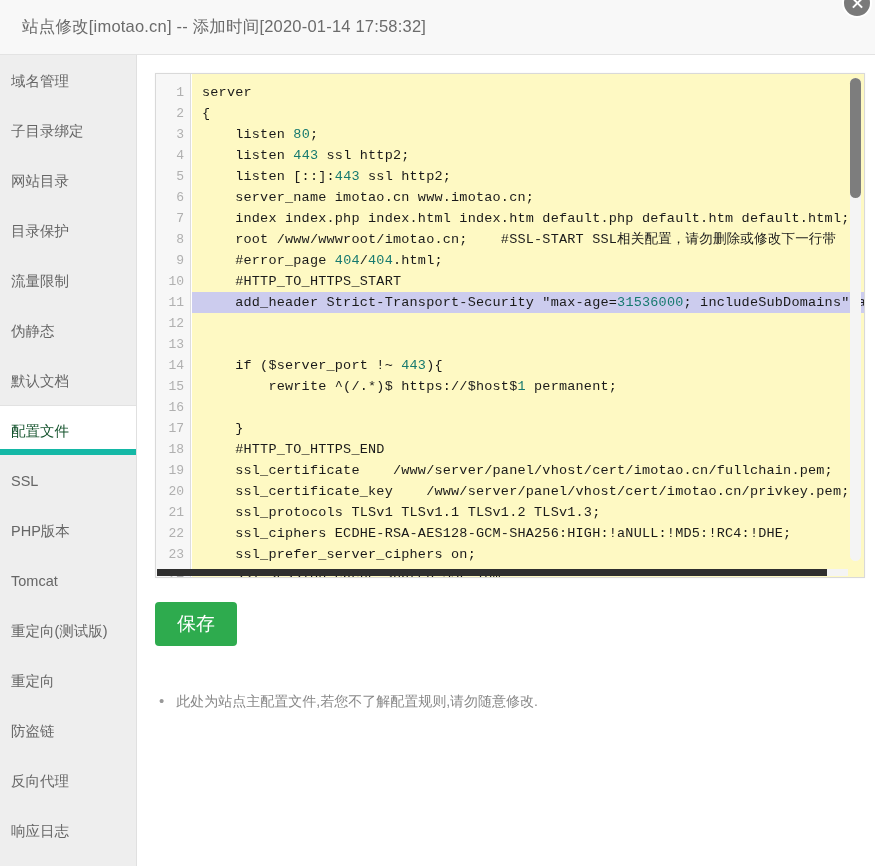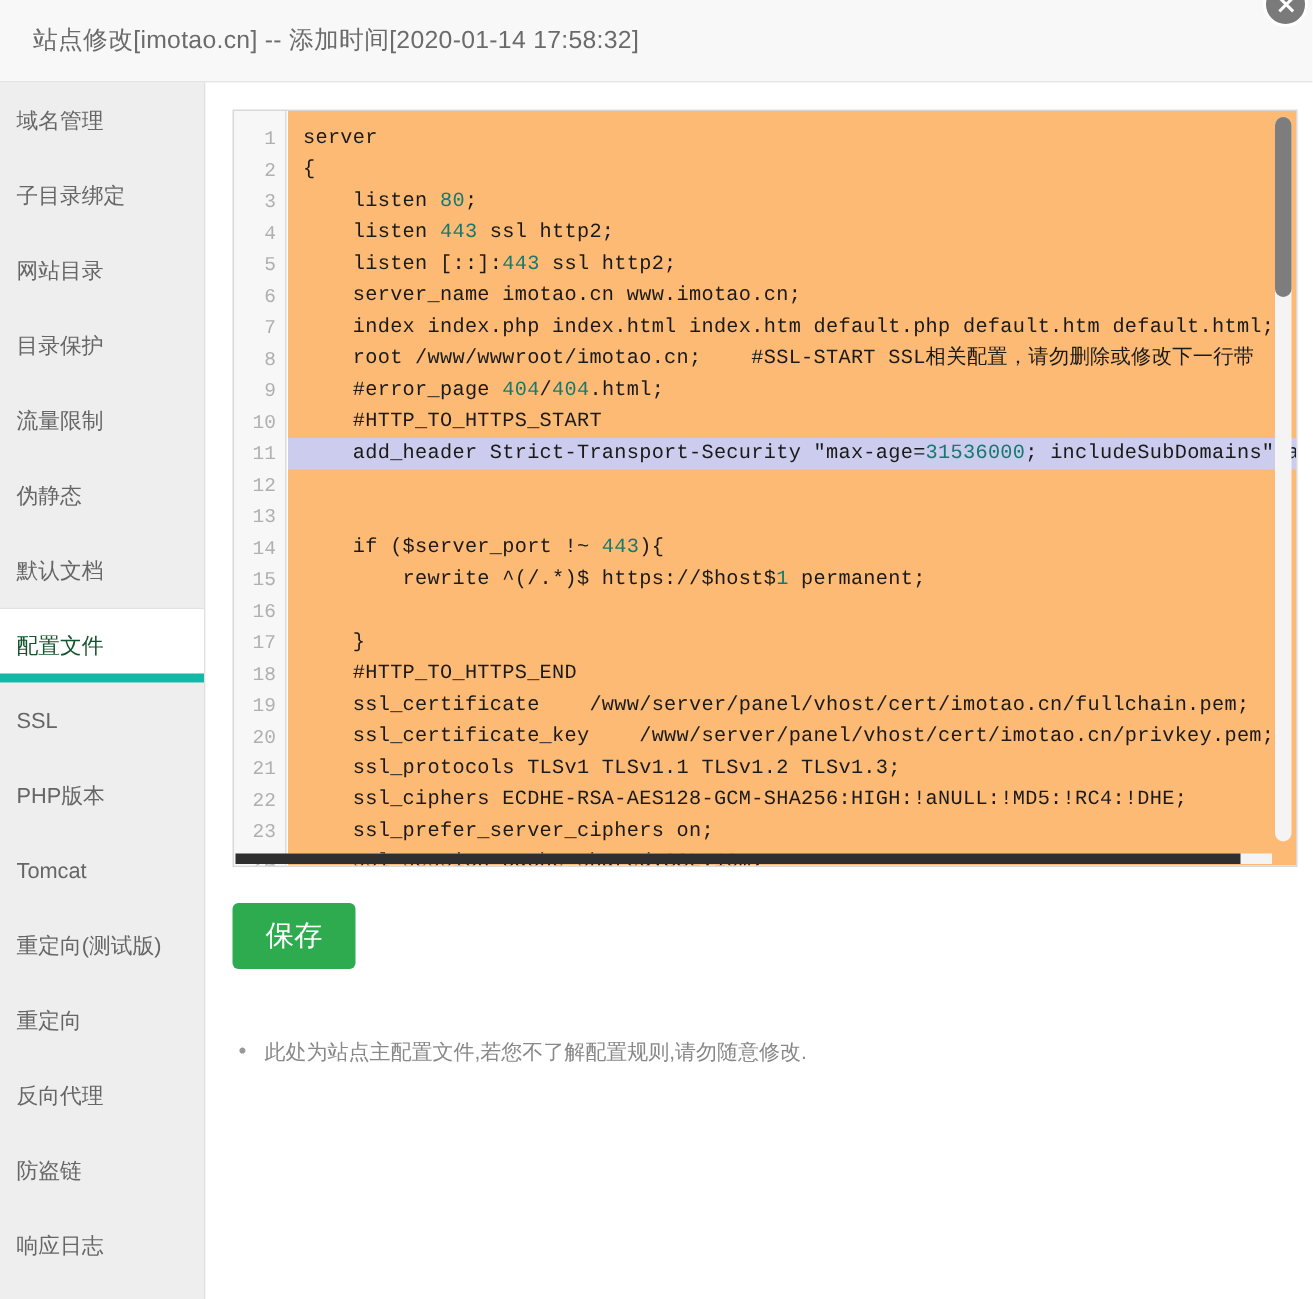--- a/index.html
+++ b/index.html
@@ -129,21 +129,21 @@
     padding-right: 6px;
     font-family: "Liberation Mono", "DejaVu Sans Mono", monospace;
     font-size: 13px;
     color: #b0b0b0;
   }
   .code {
     position: absolute;
     left: 36px; right: 0; top: 0; bottom: 0;
     padding-top: 8px;
     overflow: hidden;
-    background: #fdba74;
+    background: #fef9c3;
   }
   .code .row {
     height: 21px;
     line-height: 21px;
     white-space: pre;
     font-family: "Liberation Mono", "DejaVu Sans Mono", monospace;
     font-size: 13.5px;
     color: #1a1a1a;
     padding-left: 10px;
     letter-spacing: 0.2px;
@@ -236,22 +236,22 @@
       <div class="side-item"><span>目录保护</span></div>
       <div class="side-item"><span>流量限制</span></div>
       <div class="side-item"><span>伪静态</span></div>
       <div class="side-item"><span>默认文档</span></div>
       <div class="side-item active"><span>配置文件</span></div>
       <div class="side-item"><span>SSL</span></div>
       <div class="side-item"><span>PHP版本</span></div>
       <div class="side-item"><span>Tomcat</span></div>
       <div class="side-item"><span>重定向(测试版)</span></div>
       <div class="side-item"><span>重定向</span></div>
+      <div class="side-item"><span>防盗链</span></div>
       <div class="side-item"><span>反向代理</span></div>
-      <div class="side-item"><span>防盗链</span></div>
       <div class="side-item"><span>响应日志</span></div>
     </div>
 
   <div class="main">
 
     <div class="editor">
       <div class="gutter" id="gutter">
           <div class="ln">1</div>
           <div class="ln">2</div>
           <div class="ln">3</div>

